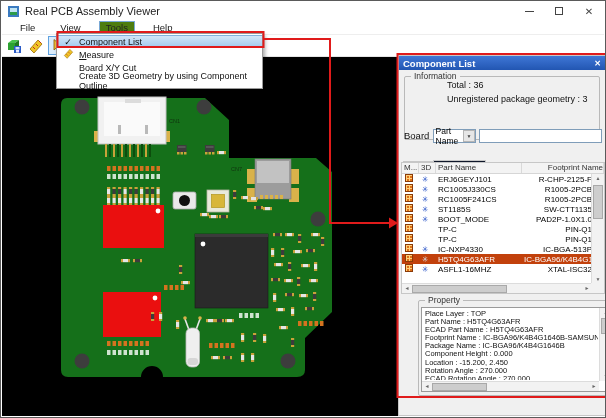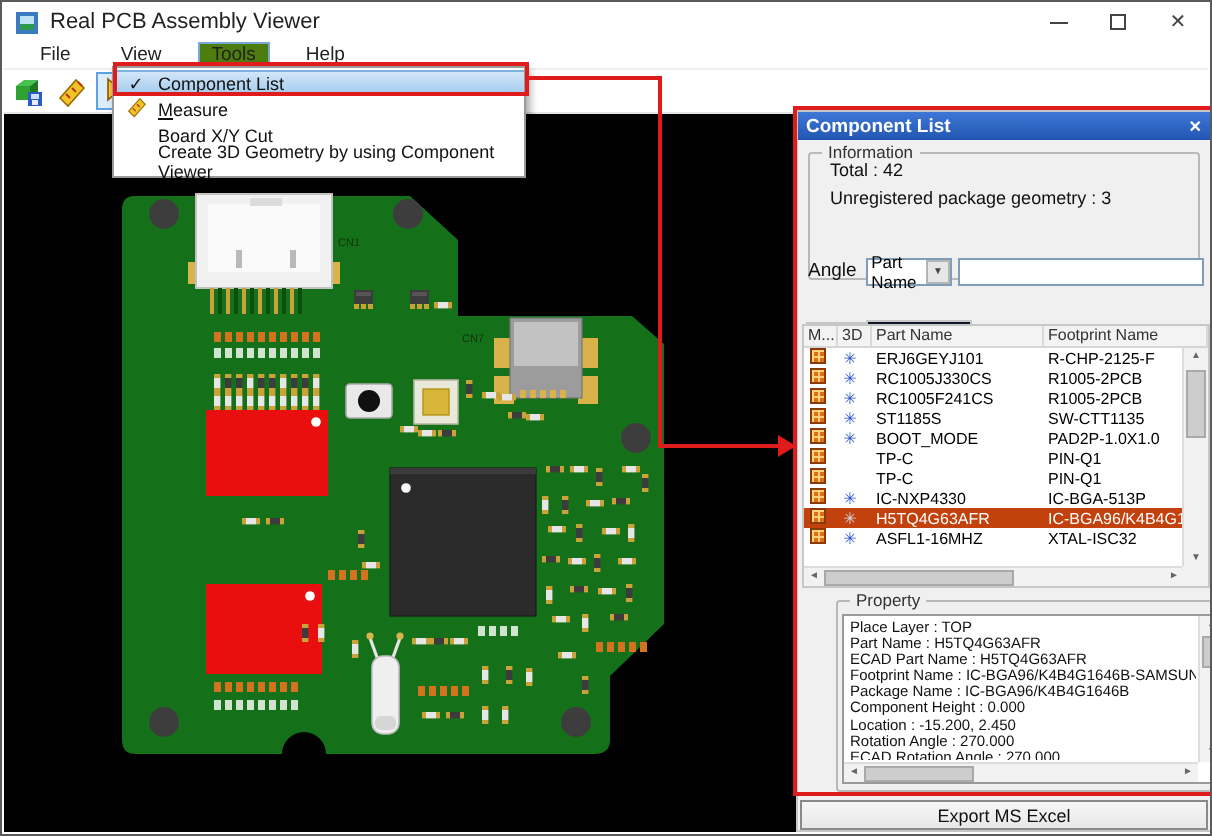--- a/index.html
+++ b/index.html
@@ -51,21 +51,21 @@
   .panel { position:absolute; left:397px; top:54px; width:208px; height:361px; background:#f0f0f0;
            z-index:5; border:1px solid #c7c7c7; }
   .ptitle { position:absolute; left:0; top:0; right:0; height:14px;
             background:linear-gradient(180deg,#3f77d6,#2256b2); color:#fff;
             font-size:9.5px; font-weight:bold; display:flex; align-items:center; padding:0 4px; }
   .ptitle .pclose { margin-left:auto; font-size:8px; color:#fff; }
 
   .groupbox { position:absolute; border:1px solid #b9b9b9; border-radius:2px; }
   .gb-label { position:absolute; top:-6px; left:6px; background:#f0f0f0; font-size:8.5px;
               color:#333; padding:0 3px; }
-  .infogroup { left:5px; top:20px; width:196px; height:64px; }
+  .infogroup { left:5px; top:20px; width:196px; height:64px;padding-left:32px; }
   .infoline { font-size:9px; color:#111; margin:4px 0 0 10px; line-height:9.5px; }
 
   .searchrow { position:absolute; left:5px; top:72px; width:198px; height:15px; display:flex;
                align-items:center; }
   .searchlabel { font-size:9.5px; color:#111; width:40px; }
   .combo { width:60px; height:14px; border:1px solid #7f9db9; background:#fff; display:flex;
            align-items:center; font-size:8.5px; }
   .combo .cval { flex:1; padding-left:2px; }
   .combo .cbtn { width:12px; height:12px; background:#e6e6e6; border:1px solid #b5b5b5;
                  font-size:5px; color:#444; display:flex; align-items:center; justify-content:center; }
@@ -79,21 +79,21 @@
   .tab.inactive { color:#9a9a9a; }
   .tabarrows { margin-left:auto; color:#888; font-size:6px; letter-spacing:4px; padding-right:2px; }
 
   
   .tablewrap { position:absolute; left:2px; top:106px; width:204px; height:132px; background:#fff;
                border:1px solid #c7c7c7; }
   .thead { display:flex; height:11px; background:#f3f3f3; border-bottom:1px solid #d6d6d6;
            font-size:8px; color:#333; }
   .th { border-right:1px solid #d9d9d9; padding-left:2px; overflow:hidden; white-space:nowrap; }
   .c-m { width:17px; flex:0 0 17px; } .c-3d { width:17px; flex:0 0 17px; }
-  .c-part { width:86px; flex:0 0 86px; } .c-foot { flex:1; }
+  .c-part { width:86px; flex:0 0 86px; } .c-foot { flex:1;text-align:right; }
   .tbody { position:absolute; left:0; top:11px; width:190px; height:110px; overflow:hidden; }
   .trow { display:flex; height:10px; align-items:center; font-size:8px; color:#000;
           white-space:nowrap; }
   .trow .c-part,.trow .c-foot { overflow:hidden; padding-left:2px; }
   .trow.selected { background:#c2410c; color:#fff; }
   .micon { display:inline-block; width:8px; height:8px; margin-left:3px; background:#e07018;
            border:1px solid #8a3a08;
            background-image:linear-gradient(#ffd27a 1px,transparent 1px),
                             linear-gradient(90deg,#ffd27a 1px,transparent 1px);
            background-size:3px 3px; }
@@ -578,38 +578,38 @@
         </svg>
       </span>
       <span class="lbl">Measure</span>
     </div>
     <div class="ditem">
       <span class="gutter"></span>
       <span class="lbl">Board X/Y Cut</span>
     </div>
     <div class="ditem">
       <span class="gutter"></span>
-      <span class="lbl">Create 3D Geometry by using Component Viewer</span>
+      <span class="lbl">Create 3D Geometry by using Component Outline</span>
     </div>
   </div>
 
   <div class="panel">
     <div class="ptitle">
       <span>Component List</span>
       <span class="pclose">✕</span>
     </div>
 
     <div class="groupbox infogroup">
       <span class="gb-label">Information</span>
-      <div class="infoline">Total : 42</div>
+      <div class="infoline">Total : 36</div>
       <div class="infoline">Unregistered package geometry : 3</div>
     </div>
 
     <div class="searchrow">
-      <span class="searchlabel">Angle</span>
+      <span class="searchlabel">Board</span>
       <div class="combo">
         <span class="cval">Part Name</span>
         <span class="cbtn">▼</span>
       </div>
       <input class="searchinput" type="text" value="" style="">
     </div>
 
     <div class="tabs">
       <span class="tab active">Part</span>
       <span class="tab inactive">Reference</span>
@@ -739,21 +739,20 @@
         </div>
         <div class="hscroll">
           <span class="sarrow">◄</span>
           <div class="hthumb"></div>
           <span class="sarrow right">►</span>
         </div>
       </div>
     </div>
   </div>
 
-  <button class="exportbtn">Export MS Excel</button>
 
   <svg id="overlay" width="606" height="418" viewBox="0 0 606 418">
     <rect x="56.5" y="31" width="206" height="15" fill="none" stroke="var(--highlight_red,#e01b1b)" stroke-width="2"></rect>
     <polyline points="262,38 329,38 329,222 388,222" fill="none" stroke="var(--highlight_red,#e01b1b)" stroke-width="2"></polyline>
     <polygon points="388,216.5 397,222 388,227.5" fill="var(--highlight_red,#e01b1b)"></polygon>
     <rect x="396.5" y="53" width="208.5" height="343" fill="none" stroke="var(--highlight_red,#e01b1b)" stroke-width="2"></rect>
   </svg>
 </div>
 
 </body></html>

